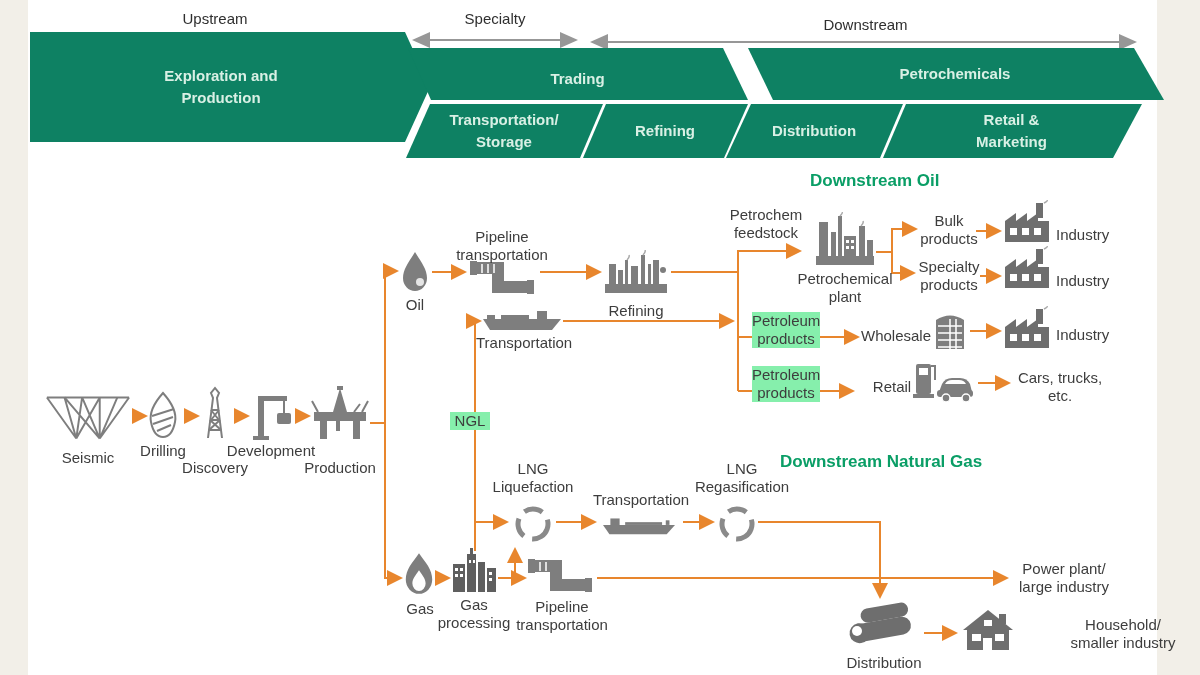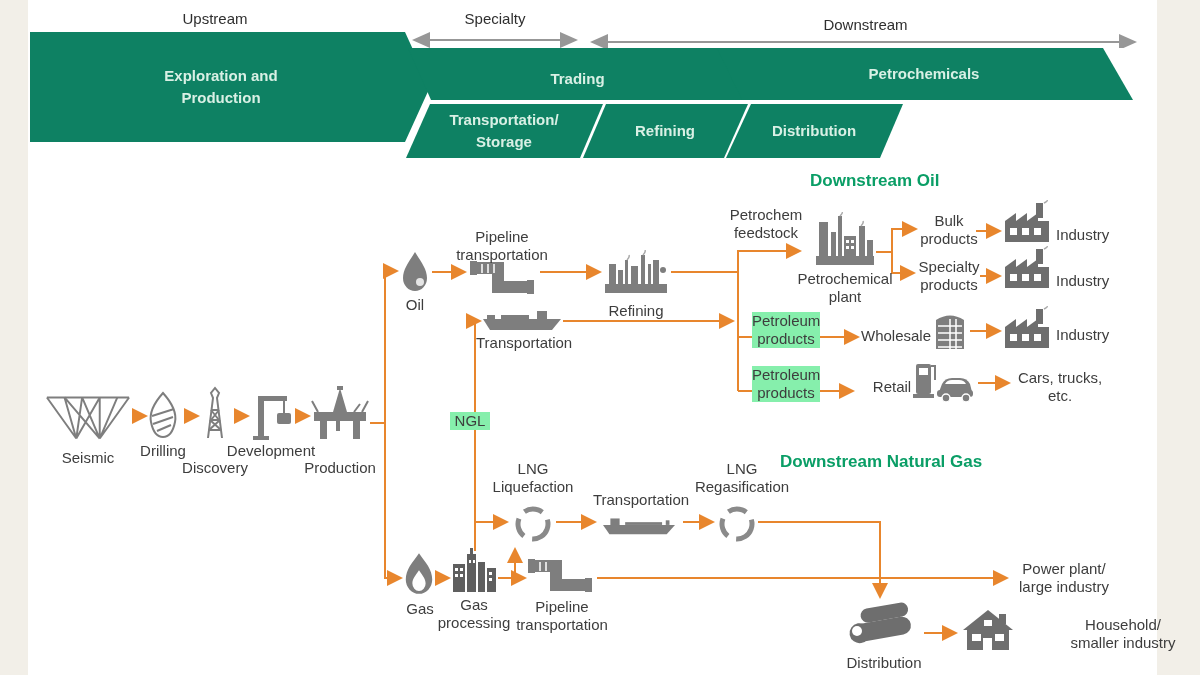--- a/index.html
+++ b/index.html
@@ -43,25 +43,27 @@
       </marker>
     </defs>
     <line x1="36" y1="40" x2="396" y2="40" marker-start="url(#gr)" marker-end="url(#gr)"></line>
     <line x1="416" y1="40" x2="574" y2="40" marker-start="url(#gr)" marker-end="url(#gr)"></line>
     <line x1="594" y1="42" x2="1133" y2="42" marker-start="url(#gr)" marker-end="url(#gr)"></line>
   </svg>
 
   <div class="abs band" style="left:30px;top:32px;width:402px;height:110px;clip-path:polygon(0px 0px,375px 0px,400px 55px,375px 110px,0px 110px);padding-right:20px;box-sizing:border-box;">Exploration and
 Production</div>
   <div class="abs band" style="left:405px;top:48px;width:345px;height:61px;clip-path:polygon(3px 0px,318px 0px,343px 52px,26px 52px);">Trading</div>
-  <div class="abs band" style="left:714px;top:48px;width:420px;height:52px;clip-path:polygon(3px 0px,389px 0px,419px 52px,28px 52px);">Petrochemicals</div>
+  <div class="abs band" style="left:745px;top:48px;width:420px;height:52px;clip-path:polygon(3px 0px,389px 0px,419px 52px,28px 52px);">Petrochemicals</div>
   <div class="abs band" style="left:403px;top:104px;width:202px;height:54px;clip-path:polygon(27px 0px,200px 0px,177px 54px,3px 54px);">Transportation/
 Storage</div>
   <div class="abs band" style="left:580px;top:104px;width:170px;height:54px;clip-path:polygon(26px 0px,168px 0px,144px 54px,3px 54px);">Refining</div>
   <div class="abs band" style="left:723px;top:104px;width:182px;height:54px;clip-path:polygon(28px 0px,180px 0px,157px 54px,3px 54px);">Distribution</div>
+  <div class="abs band" style="left:880px;top:104px;width:263px;height:54px;clip-path:polygon(26px 0px,262px 0px,233px 54px,3px 54px);">Retail &amp;
+Marketing</div>
 
   <div class="abs heading" style="left:810px;top:171px;width:190px;">Downstream Oil</div>
   <div class="abs heading" style="left:780px;top:452px;width:270px;">Downstream Natural Gas</div>
 
   <svg class="abs conn-layer" width="1200" height="675">
     <defs>
       <marker id="oa" markerWidth="8" markerHeight="8" refX="6" refY="4" orient="auto">
         <path d="M0,0 L8,4 L0,8 Z" fill="#e8862d"></path>
       </marker>
     </defs>

